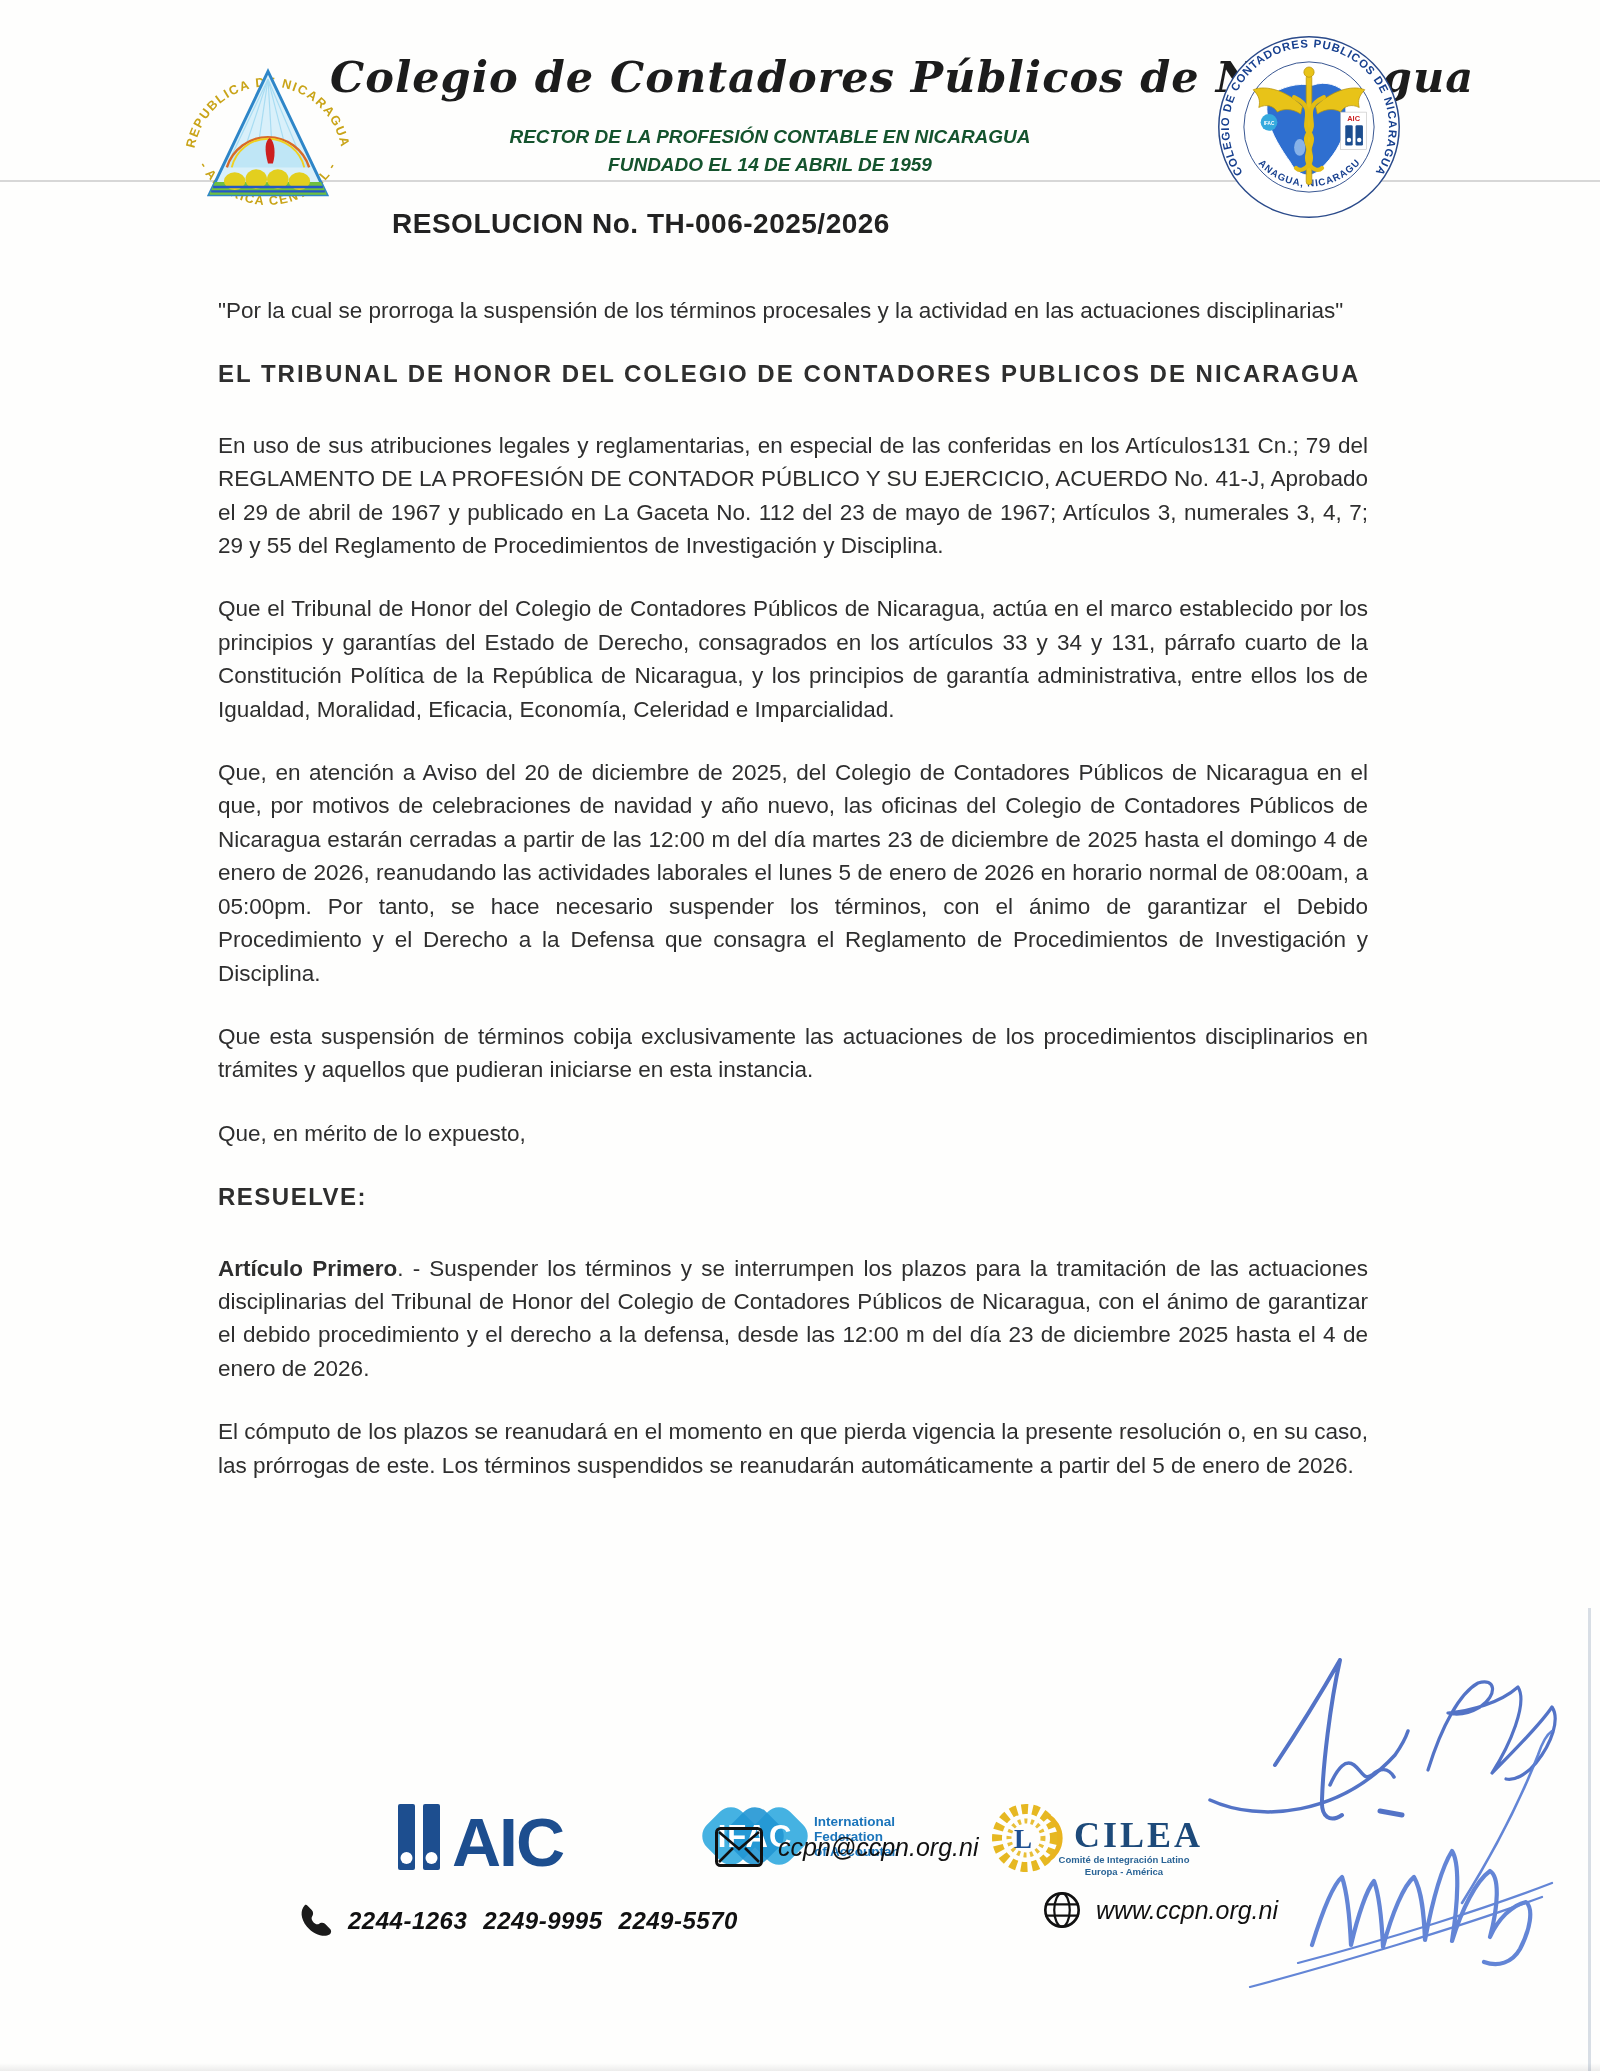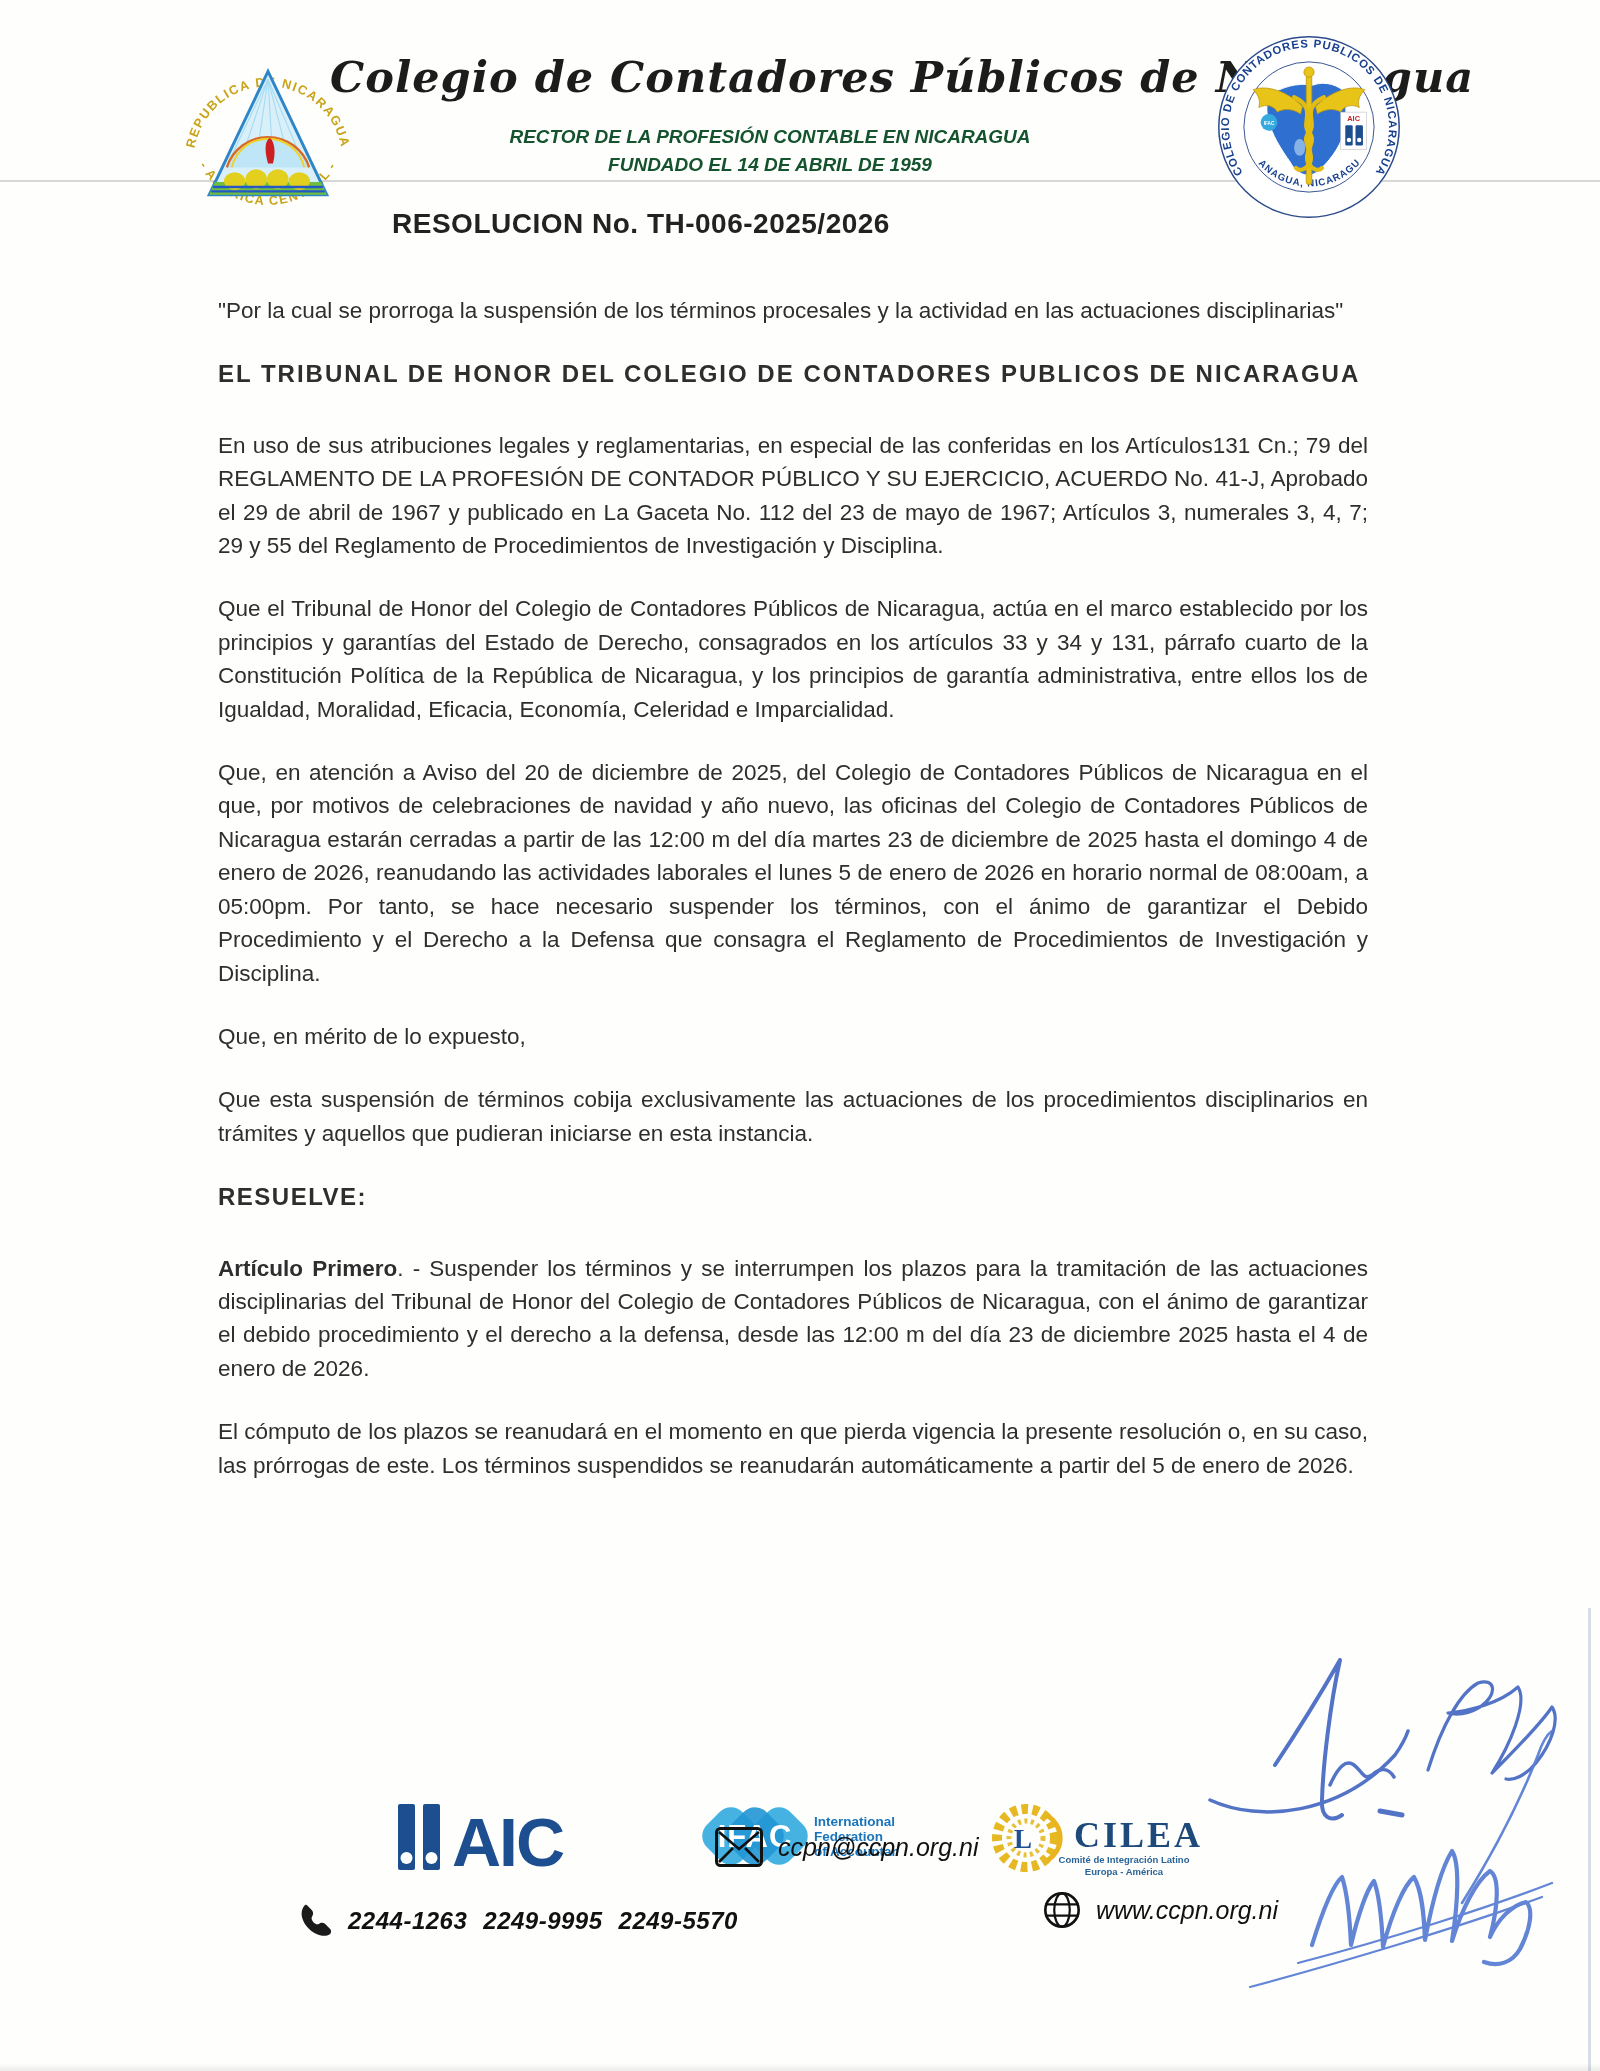--- a/index.html
+++ b/index.html
@@ -139,22 +139,22 @@
   </svg>
 
   <div class="res-no">RESOLUCION No. TH-006-2025/2026</div>
 
   <main class="doc-body">
     <p>"Por la cual se prorroga la suspensión de los términos procesales y la actividad en las actuaciones disciplinarias"</p>
     <p class="p-center p-heading" style="font-size:24px;letter-spacing:2px;">EL TRIBUNAL DE HONOR DEL COLEGIO DE CONTADORES PUBLICOS DE NICARAGUA</p>
     <p>En uso de sus atribuciones legales y reglamentarias, en especial de las conferidas en los Artículos131 Cn.; 79 del REGLAMENTO DE LA PROFESIÓN DE CONTADOR PÚBLICO Y SU EJERCICIO, ACUERDO No. 41-J, Aprobado el 29 de abril de 1967 y publicado en La Gaceta No. 112 del 23 de mayo de 1967; Artículos 3, numerales 3, 4, 7; 29 y 55 del Reglamento de Procedimientos de Investigación y Disciplina.</p>
     <p>Que el Tribunal de Honor del Colegio de Contadores Públicos de Nicaragua, actúa en el marco establecido por los principios y garantías del Estado de Derecho, consagrados en los artículos 33 y 34 y 131, párrafo cuarto de la Constitución Política de la República de Nicaragua, y los principios de garantía administrativa, entre ellos los de Igualdad, Moralidad, Eficacia, Economía, Celeridad e Imparcialidad.</p>
     <p>Que, en atención a Aviso del 20 de diciembre de 2025, del Colegio de Contadores Públicos de Nicaragua en el que, por motivos de celebraciones de navidad y año nuevo, las oficinas del Colegio de Contadores Públicos de Nicaragua estarán cerradas a partir de las 12:00 m del día martes 23 de diciembre de 2025 hasta el domingo 4 de enero de 2026, reanudando las actividades laborales el lunes 5 de enero de 2026 en horario normal de 08:00am, a 05:00pm. Por tanto, se hace necesario suspender los términos, con el ánimo de garantizar el Debido Procedimiento y el Derecho a la Defensa que consagra el Reglamento de Procedimientos de Investigación y Disciplina.</p>
+    <p>Que esta suspensión de términos cobija exclusivamente las actuaciones de los procedimientos disciplinarios en trámites y aquellos que pudieran iniciarse en esta instancia.</p>
     <p style="text-align:left;">Que, en mérito de lo expuesto,</p>
-    <p>Que esta suspensión de términos cobija exclusivamente las actuaciones de los procedimientos disciplinarios en trámites y aquellos que pudieran iniciarse en esta instancia.</p>
     <p class="p-center p-heading">RESUELVE:</p>
     <p><span class="lead-bold">Artículo Primero</span><span>. - Suspender los términos y se interrumpen los plazos para la tramitación de las actuaciones disciplinarias del Tribunal de Honor del Colegio de Contadores Públicos de Nicaragua, con el ánimo de garantizar el debido procedimiento y el derecho a la defensa, desde las 12:00 m del día 23 de diciembre 2025 hasta el 4 de enero de 2026.</span></p>
     <p>El cómputo de los plazos se reanudará en el momento en que pierda vigencia la presente resolución o, en su caso, las prórrogas de este. Los términos suspendidos se reanudarán automáticamente a partir del 5 de enero de 2026.</p>
   </main>
 
   <svg class="aic-logo" width="196" height="78" viewBox="0 0 196 78">
     <rect x="2" y="4" width="17" height="66" rx="2" fill="#1d4e8f"></rect>
     <rect x="27" y="4" width="17" height="66" rx="2" fill="#1d4e8f"></rect>
     <circle cx="10.5" cy="58" r="6" fill="#ffffff"></circle>
     <circle cx="35.5" cy="58" r="6" fill="#ffffff"></circle>

